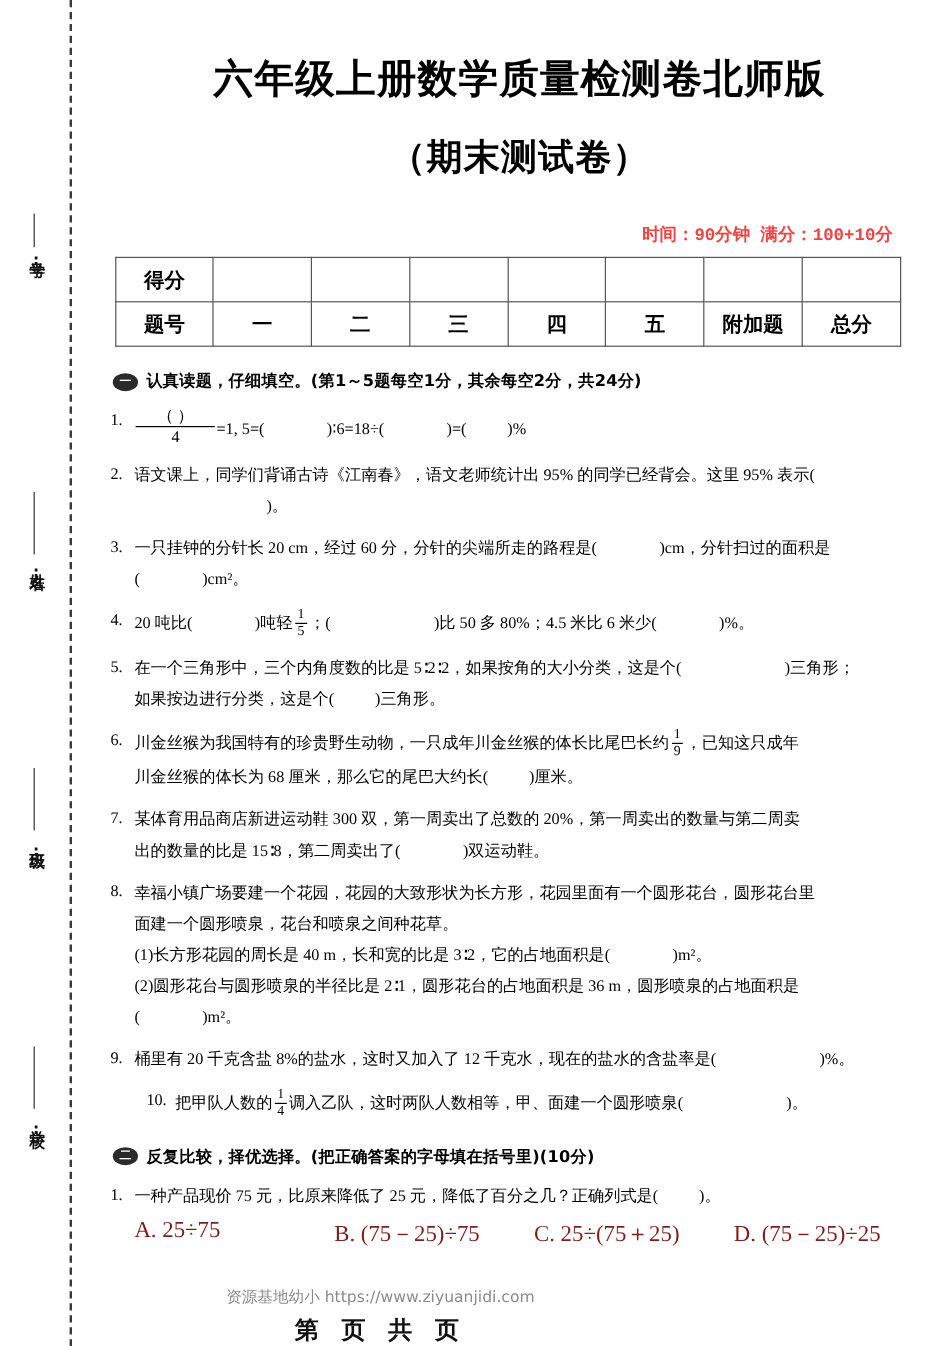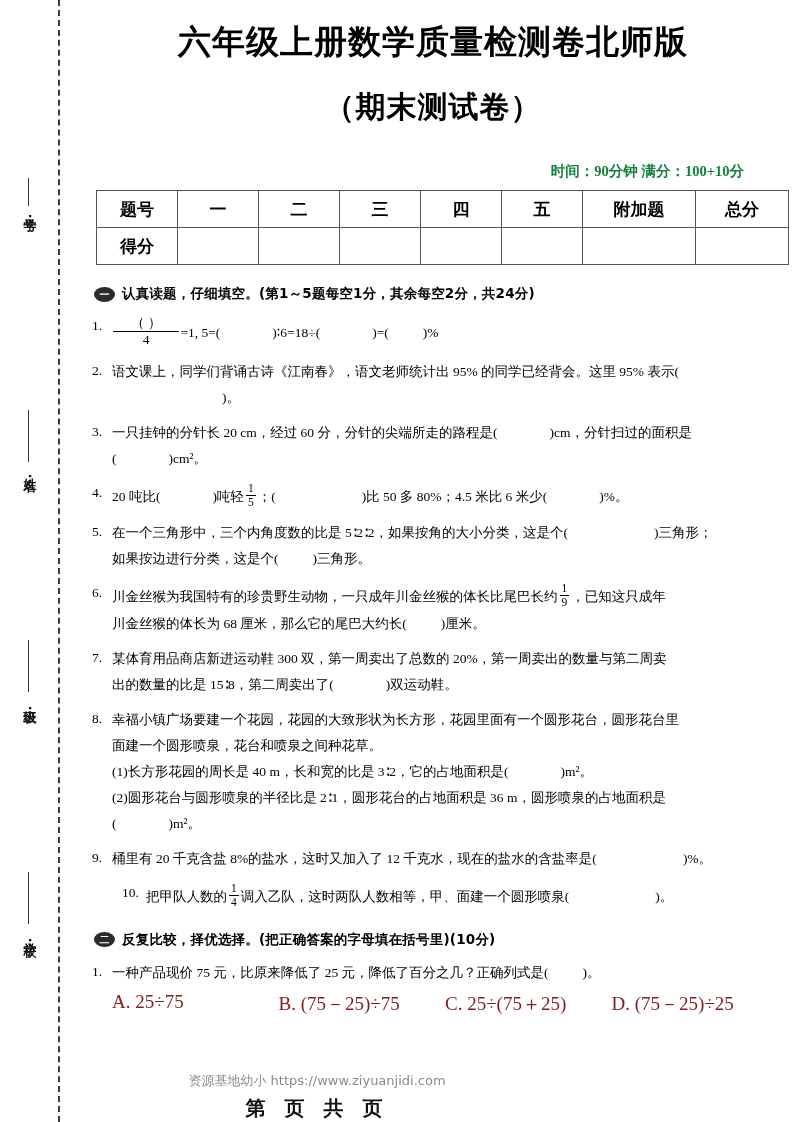--- a/index.html
+++ b/index.html
@@ -62,41 +62,41 @@
     top: 0;
     width: 690px;
   }
 
   .title-main {
     font-family: "DejaVu Sans", "Liberation Sans", sans-serif;
     font-weight: bold;
     font-size: 33px;
     letter-spacing: 1px;
     text-align: center;
-    margin-top: 20px;
+    margin-top: 44px;
     color: #000;
     white-space: nowrap;
   }
   .title-sub {
     font-family: "DejaVu Sans", "Liberation Sans", sans-serif;
     font-weight: bold;
     font-size: 30px;
     letter-spacing: 1px;
     text-align: center;
     margin-top: 22px;
     color: #000;
   }
   .meta-line {
-    font-family: Liberation Serif, serif;
+    font-family: Liberation Mono, monospace;
     font-size: 14.5px;
     font-weight: bold;
     text-align: right;
     margin-top: 34px;
     padding-right: 34px;
-    color: #15803d;
+    color: #ef4444;
   }
 
   
   .score-table-wrap {
     margin-top: 9px;
     padding-left: 8px;
     padding-right: 30px;
   }
   table.score-table {
     border-collapse: collapse;
@@ -267,39 +267,39 @@
   <div class="content">
 
     <div class="title-main">六年级上册数学质量检测卷北师版</div>
     <div class="title-sub">（期末测试卷）</div>
     <div class="meta-line">时间：90分钟  满分：100+10分</div>
 
     <div class="score-table-wrap">
       <table class="score-table">
         <tbody>
             <tr>
+          <td class="col-head">得分</td>
+          <td></td>
+          <td></td>
+          <td></td>
+          <td></td>
+          <td></td>
+          <td></td>
+          <td></td>
+        </tr>
+        <tr>
           <td class="col-head">题号</td>
           <td class="col-num">一</td>
           <td class="col-num">二</td>
           <td class="col-num">三</td>
           <td class="col-num">四</td>
           <td class="col-num">五</td>
           <td class="col-extra">附加题</td>
           <td class="col-total">总分</td>
         </tr>
-        <tr>
-          <td class="col-head">得分</td>
-          <td></td>
-          <td></td>
-          <td></td>
-          <td></td>
-          <td></td>
-          <td></td>
-          <td></td>
-        </tr>
       </tbody>
         </table>
     </div>
 
     <div class="section-head">
       <span class="sec-badge">一</span>
       <span class="sec-text">认真读题，仔细填空。(第1～5题每空1分，其余每空2分，共24分)</span>
     </div>
 
     <div class="q-list">

